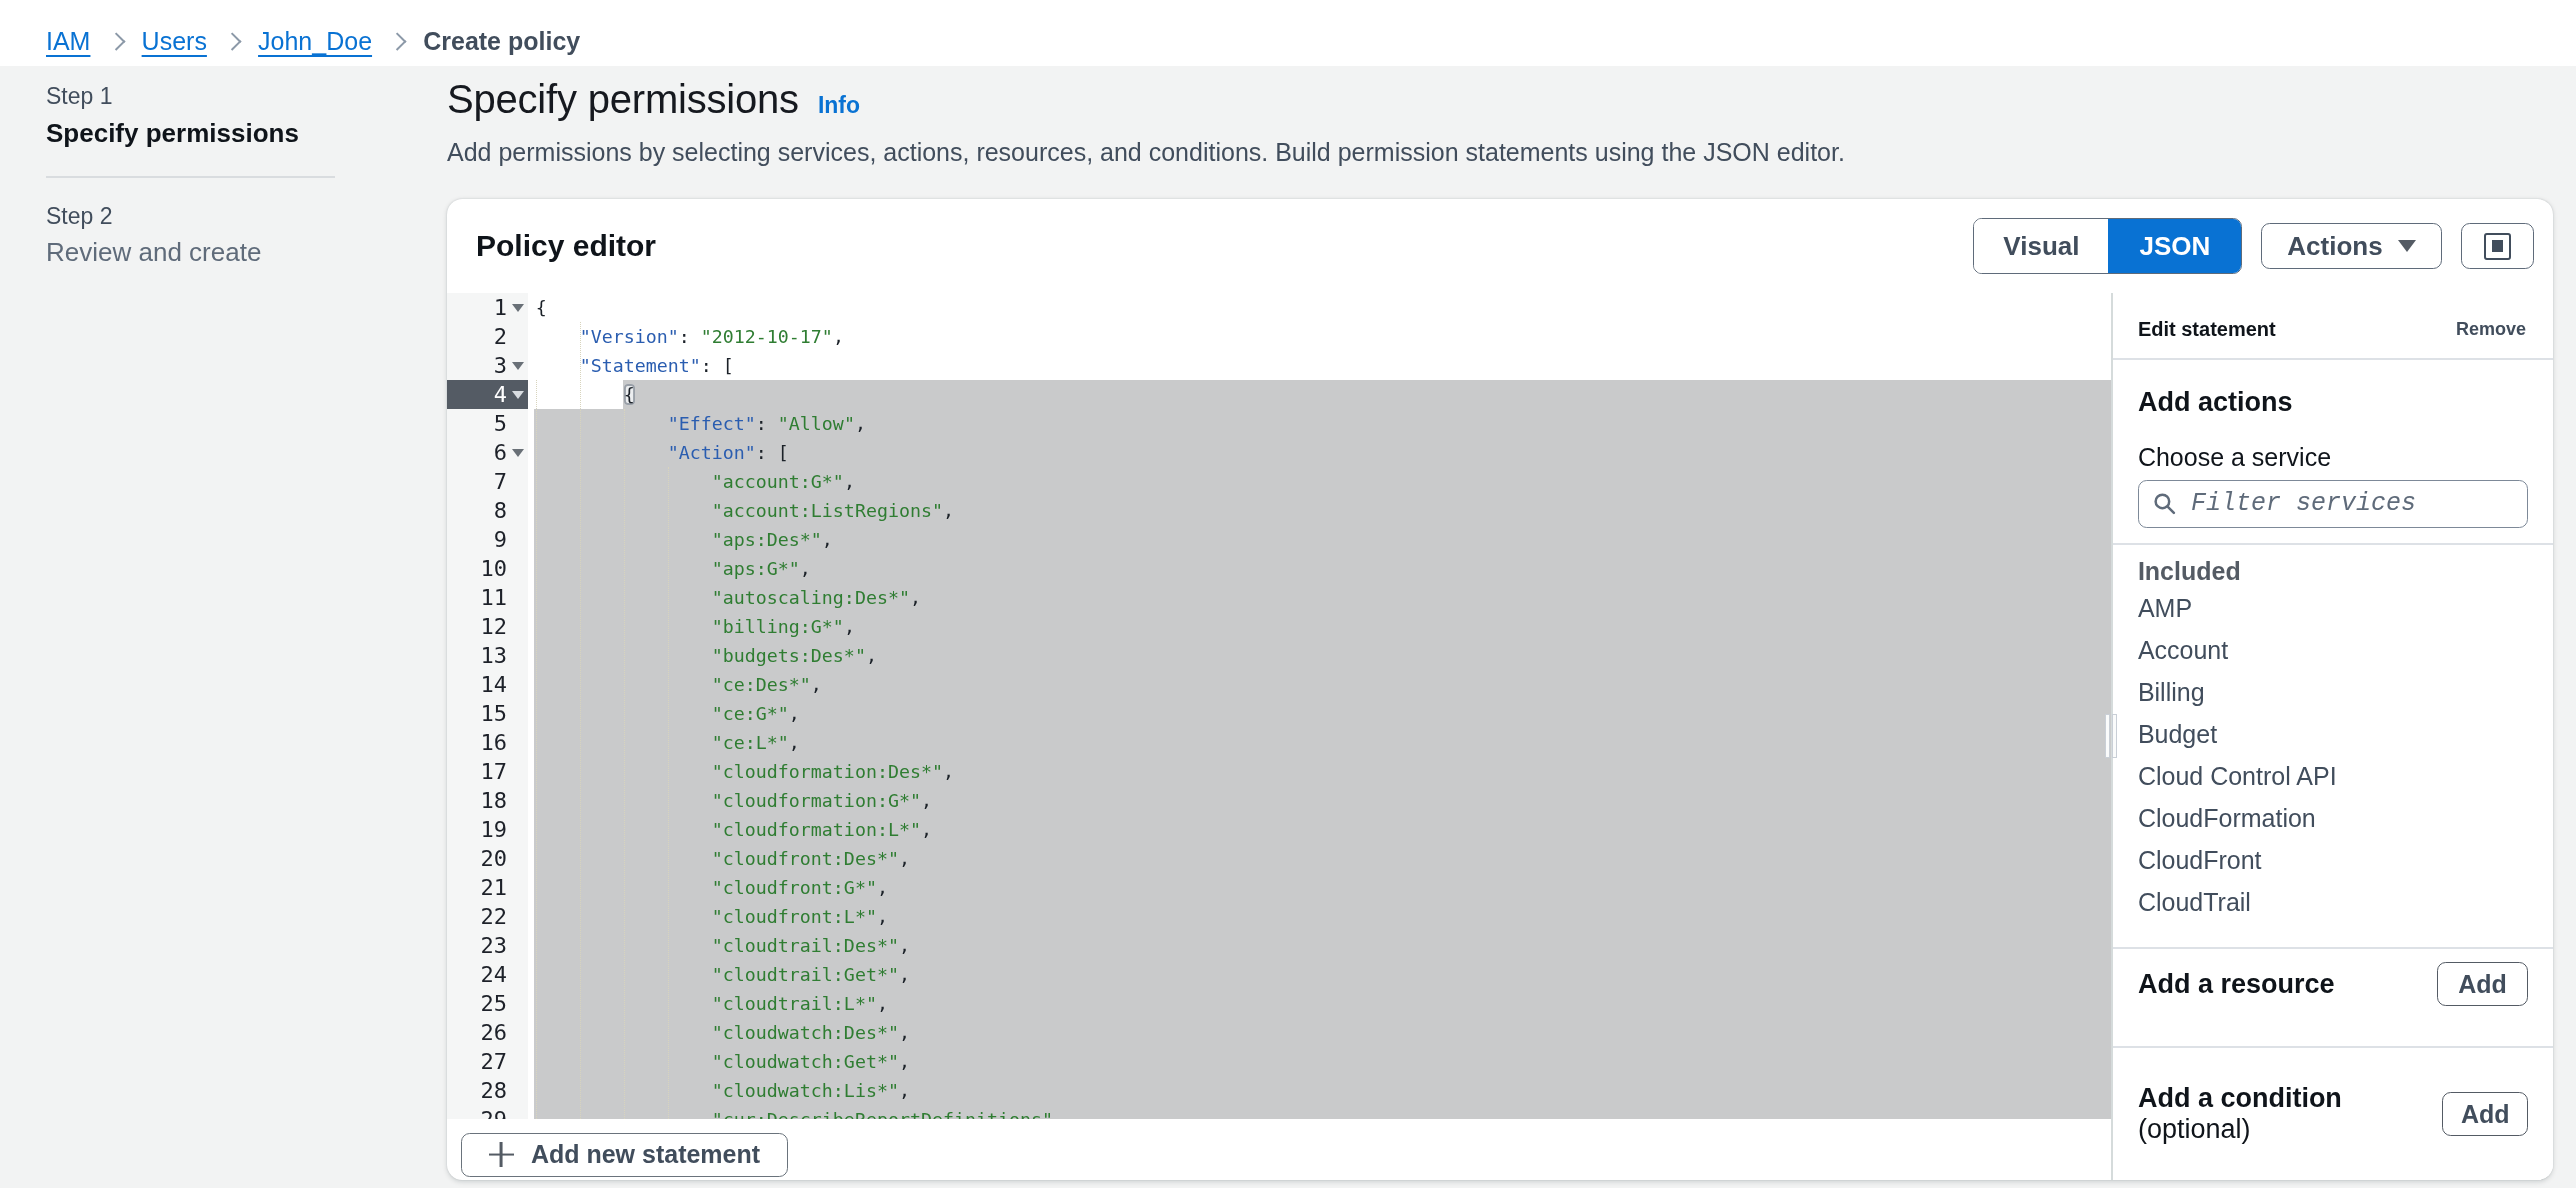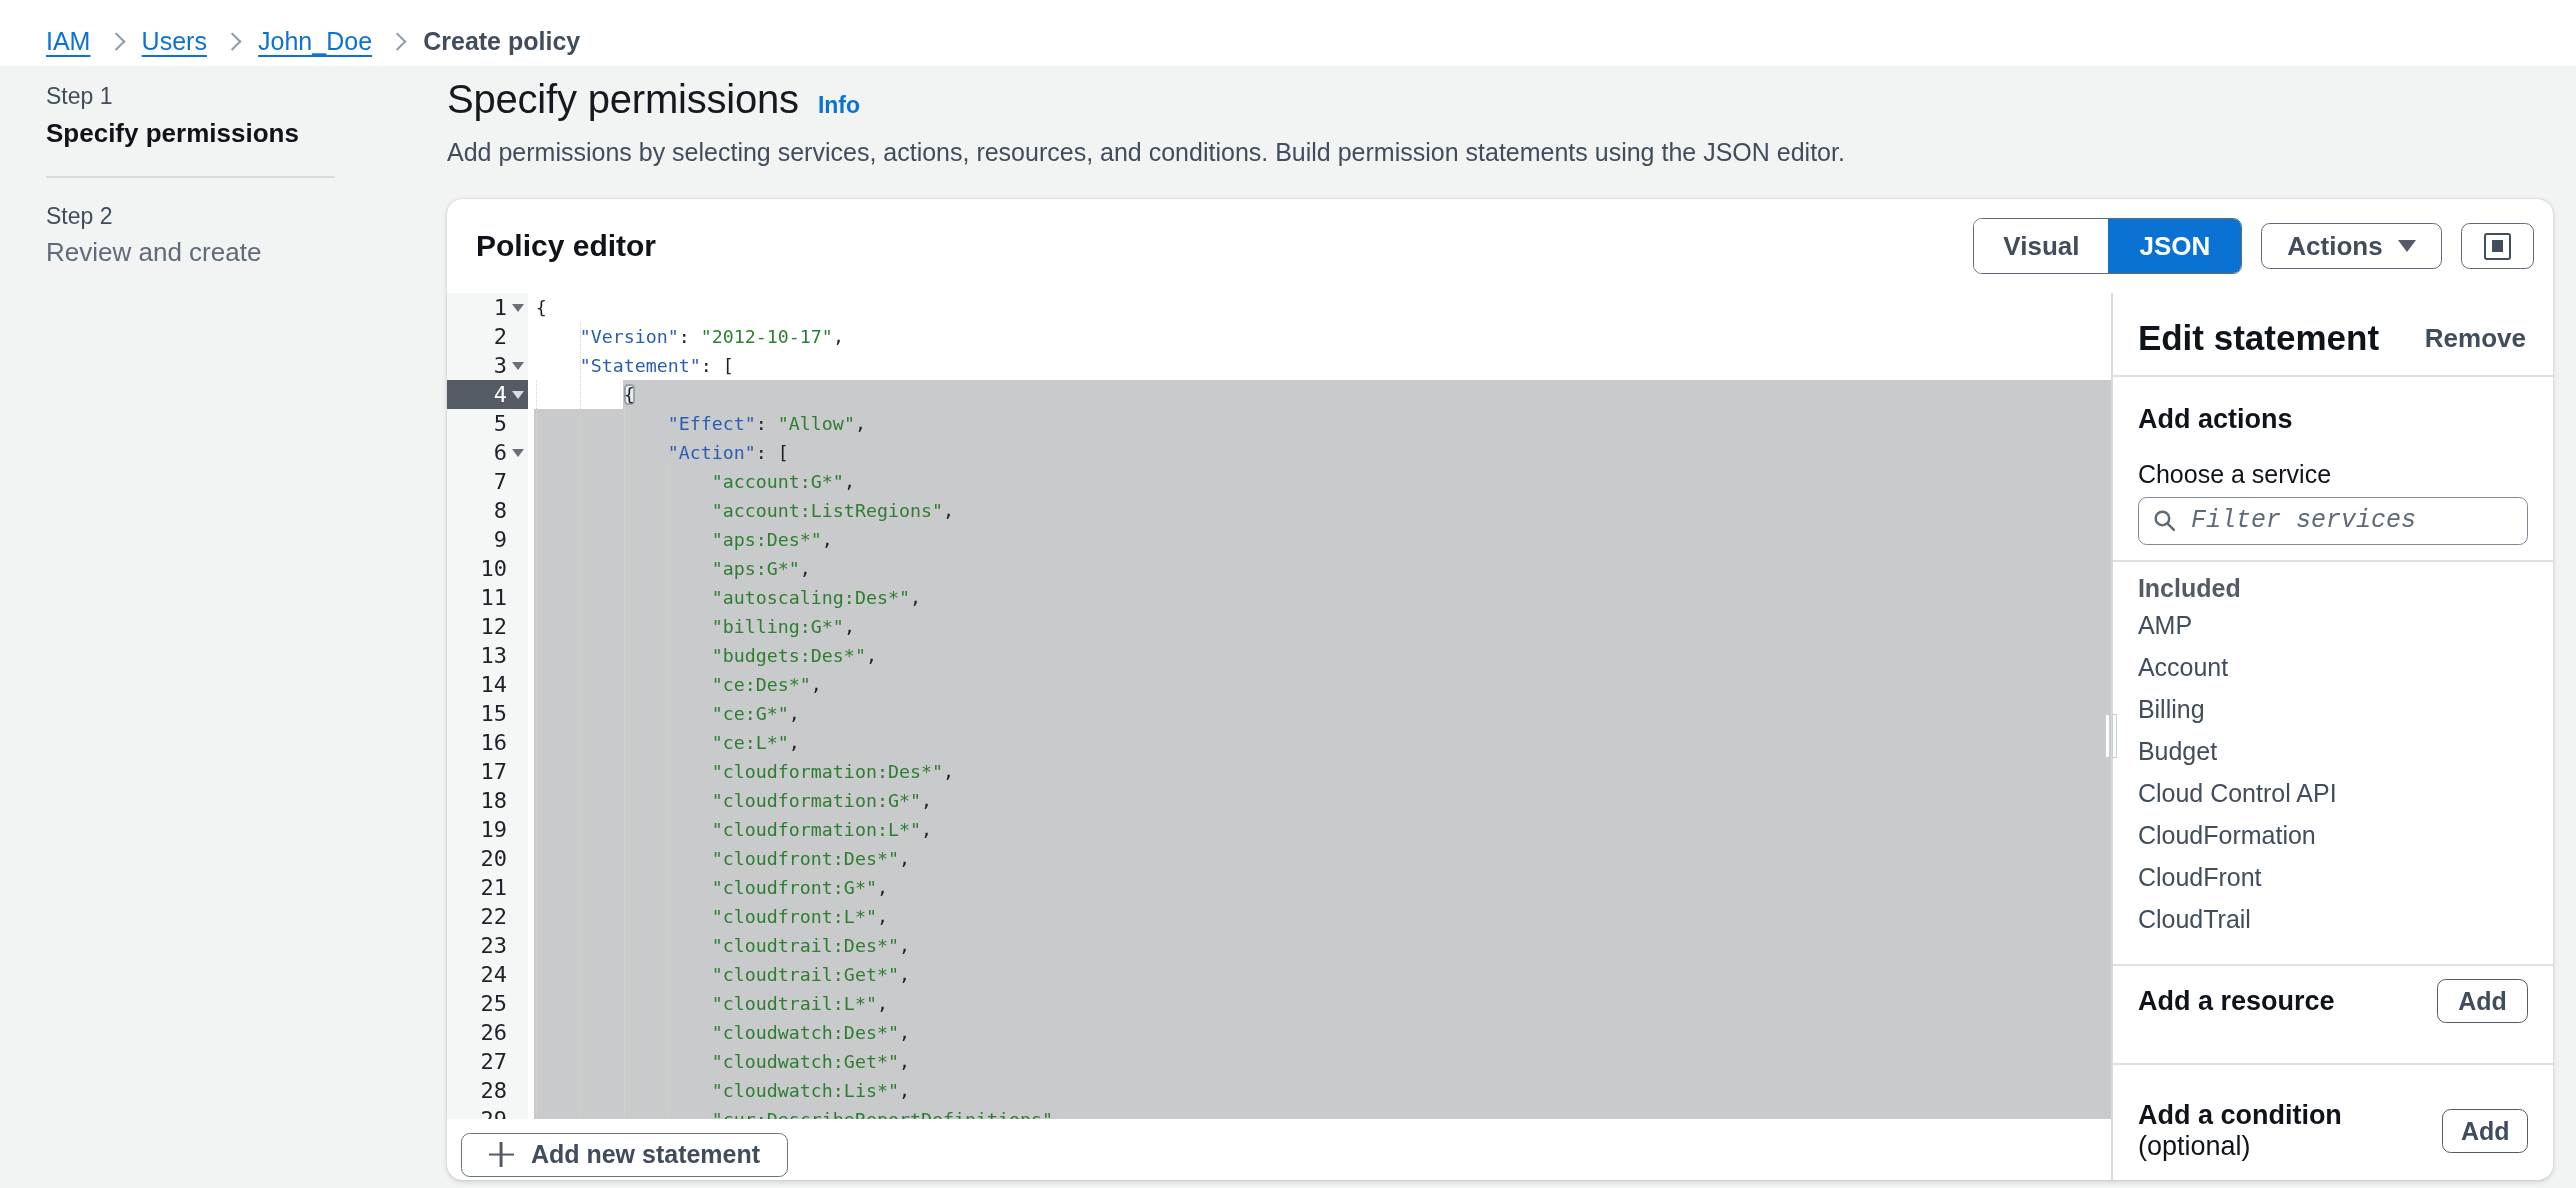--- a/index.html
+++ b/index.html
@@ -68,22 +68,22 @@
   .plus{position:relative;width:25px;height:25px;flex:none;}
   .plus::before,.plus::after{content:"";position:absolute;background:#545b64;}
   .plus::before{left:50%;top:0;bottom:0;width:2.9px;transform:translateX(-50%);}
   .plus::after{top:50%;left:0;right:0;height:2.9px;transform:translateY(-50%);}
   
   .vdivider{width:1.9px;background:#d5dbdb;position:relative;flex:none;}
   .handle{position:absolute;left:-7.7px;top:422px;width:15.4px;height:42px;display:flex;gap:4.8px;justify-content:center;cursor:col-resize;}
   .handle i{width:2.9px;height:100%;background:#fafbfb;box-shadow:0 0 0 1px #c9cfd6;}
   .panel{flex:1;background:#fff;font-size:25px;color:#0f141a;}
   .p-head{display:flex;justify-content:space-between;align-items:center;padding:25px 27px 17.4px 25px;}
-  .p-title{font-size:35px;font-weight:700;color:#0f141a;}
-  .p-remove{font-size:26px;font-weight:700;color:#414d5c;cursor:pointer;}
+  .p-title{font-size:20px;font-weight:700;color:#0f141a;}
+  .p-remove{font-size:18px;font-weight:700;color:#414d5c;cursor:pointer;}
   .pdiv{height:1.9px;background:#dde1e6;border:0;margin:0;}
   .p-sec{padding:0 25px;}
   .p-addactions{font-size:27px;font-weight:700;margin-top:27px;}
   .p-chooselabel{font-size:25px;margin-top:25px;color:#0f141a;}
   .searchbox{margin-top:7.7px;height:48px;border:1.9px solid #7d8998;border-radius:8.7px;display:flex;align-items:center;gap:11.6px;
              padding:0 13.5px;box-sizing:border-box;background:#fff;}
   .searchbox input{border:0;outline:0;flex:1;font-size:25px;font-family:Liberation Mono, monospace;color:#be185d;background:transparent;}
   .searchbox input::placeholder{font-style:italic;color:#5f6b7a;}
   .div-after-search{margin-top:15.4px;}
   .p-included{font-size:25px;font-weight:700;color:#545b64;margin-top:11.6px;padding:0 25px;}

